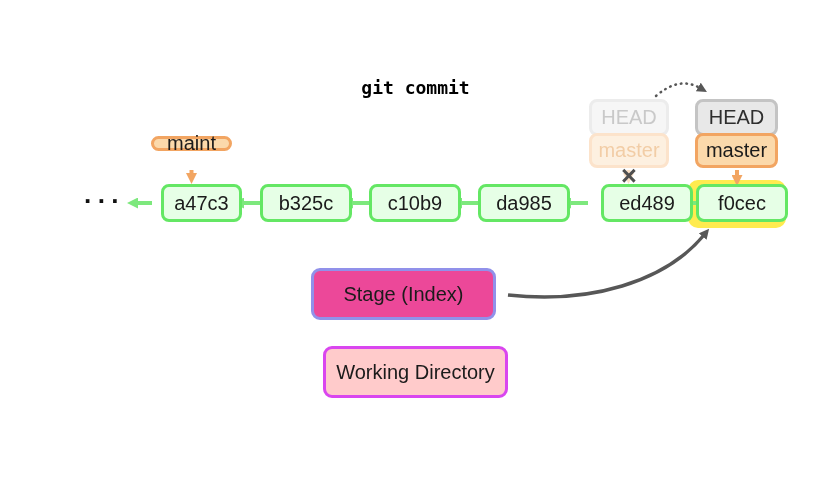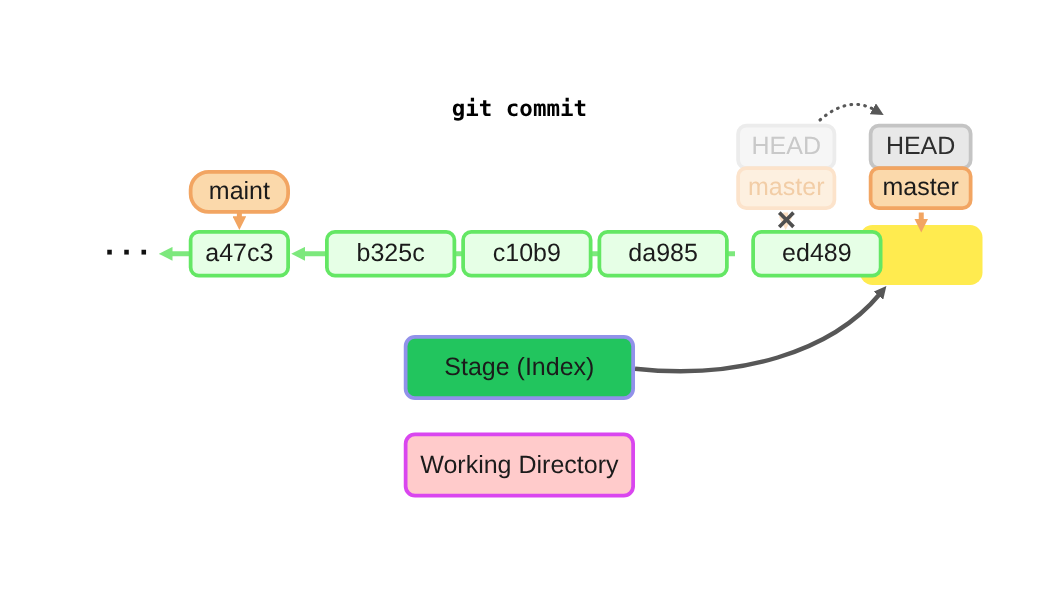--- a/index.html
+++ b/index.html
@@ -15,40 +15,40 @@
     text-align:center;
     font-family:"DejaVu Sans Mono","Liberation Mono",monospace;
     font-weight:700;font-size:18px;color:#000000;margin-top:44px;
   }
   .box{
     position:absolute;box-sizing:border-box;
     display:flex;align-items:center;justify-content:center;
     border-radius:8px;font-size:20px;color:#1b1b1b;
   }
   .commit{
-    top:184px;height:38px;width:105px;
+    top:184px;height:38px;width:92px;
     background:#e6ffe6;border:3px solid #64e764;z-index:3;
   }
-  .c0{left:151px;width:81px}.c1{left:260px}.c2{left:369px}
+  .c0{left:161px;width:81px}.c1{left:260px}.c2{left:369px}
   .c3{left:478px}.c4{left:601px}.c5{left:696px}
   .orange{background:#fbd9ab;border:3px solid #f2a562;}
-  .maint{left:151px;top:136px;width:81px;height:35px;z-index:3;border-radius:16px;}
+  .maint{left:151px;top:136px;width:81px;height:15px;z-index:3;border-radius:16px;}
   .head-new{left:695px;top:99px;width:83px;height:37px;
     background:#e8e8e8;border:3px solid #c4c4c4;color:#2e2e2e;z-index:3;}
   .master-new{left:695px;top:133px;width:83px;height:35px;z-index:4;}
   .head-old{left:589px;top:99px;width:80px;height:37px;
     background:#f6f6f6;border:3px solid #ececec;color:#c9c9c9;z-index:3;}
   .master-old{left:589px;top:133px;width:80px;height:35px;
     background:#fdf0e0;border:3px solid #fce3cb;color:#f2cda6;z-index:4;}
   .glow{
     position:absolute;left:688px;top:180px;width:98px;height:48px;
     border-radius:10px;background:#ffeb4f;z-index:1;
   }
-  .stage{left:323px;top:268px;width:185px;height:52px;
-    background:#22c55e;border:3px solid #9191ea;border-radius:9px;z-index:3;}
+  .stage{left:311px;top:268px;width:185px;height:52px;
+    background:#ec4899;border:3px solid #9191ea;border-radius:9px;z-index:3;}
   .wd{left:323px;top:346px;width:185px;height:52px;
     background:#ffcbcb;border:3px solid #d946ef;border-radius:9px;z-index:3;}
   .ellipsis{
     position:absolute;left:84px;top:188px;width:48px;height:30px;
     font-size:26px;font-weight:700;letter-spacing:5px;color:#111;
     line-height:26px;text-align:left;z-index:3;
   }
   .cross{
     position:absolute;left:616px;top:162px;width:26px;height:28px;
     font-size:27px;font-weight:700;color:#4f4f4f;line-height:28px;
@@ -97,20 +97,21 @@
     <path d="M 508 295 C 590 304 665 282 704 235" fill="none" stroke="#575757" stroke-width="3.5" marker-end="url(#ad)"></path>
   </svg>
 
   <div class="ellipsis">···</div>
 
   <div class="box commit c0">a47c3</div>
   <div class="box commit c1">b325c</div>
   <div class="box commit c2">c10b9</div>
   <div class="box commit c3">da985</div>
   <div class="box commit c4">ed489</div>
+  <div class="box commit c5">f0cec</div>
 
   <div class="box orange maint">maint</div>
 
   <div class="box head-old">HEAD</div>
   <div class="box master-old">master</div>
 
   <div class="box head-new">HEAD</div>
   <div class="box orange master-new">master</div>
 
   <div class="cross">×</div>

